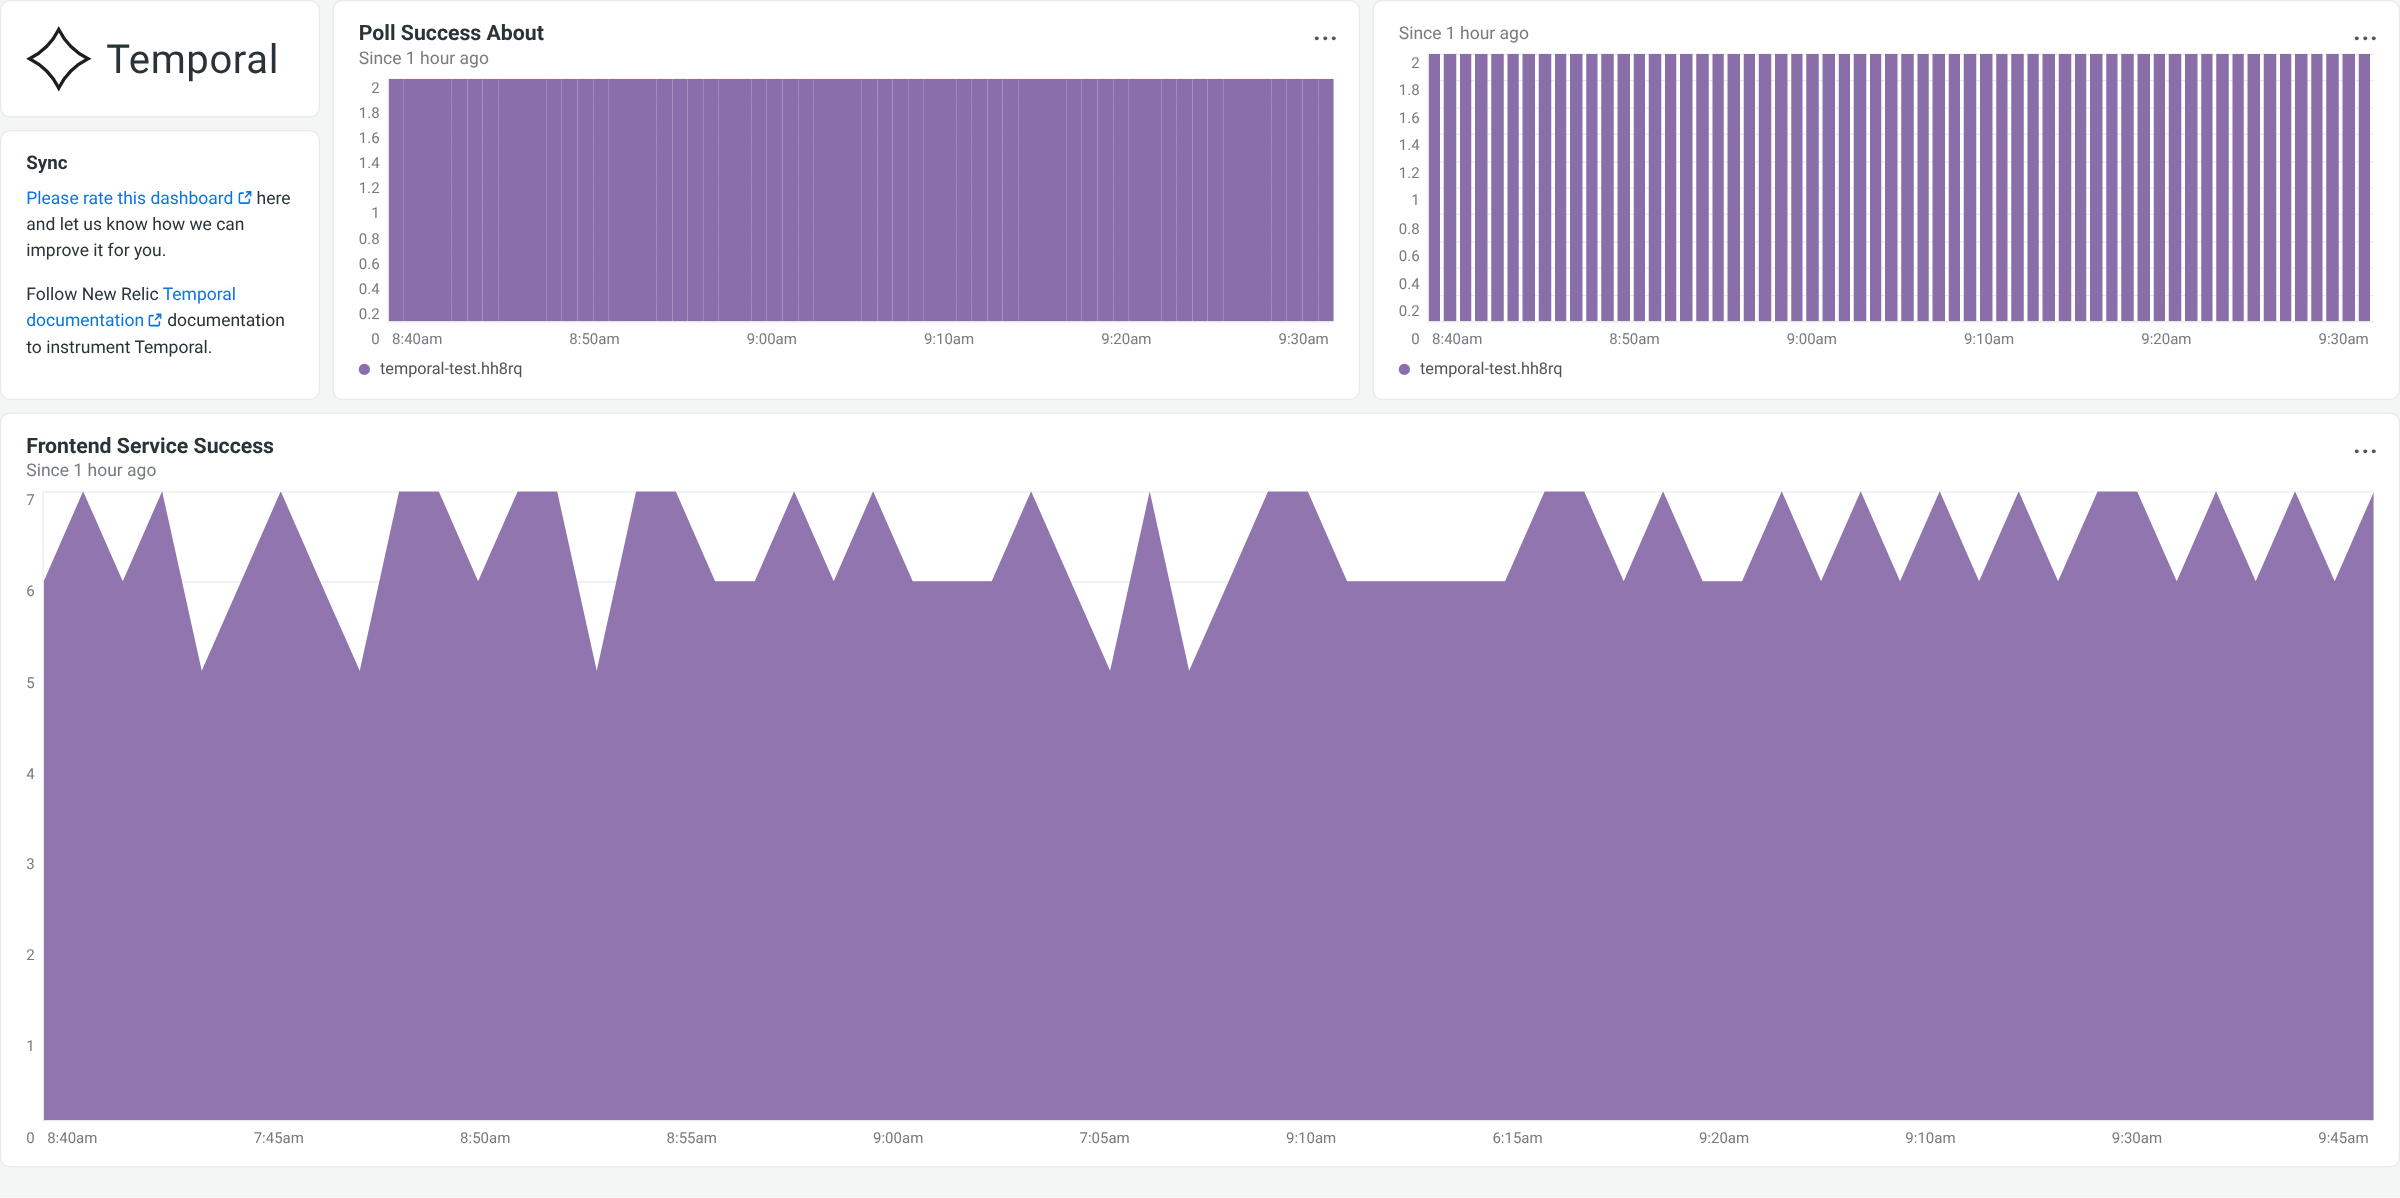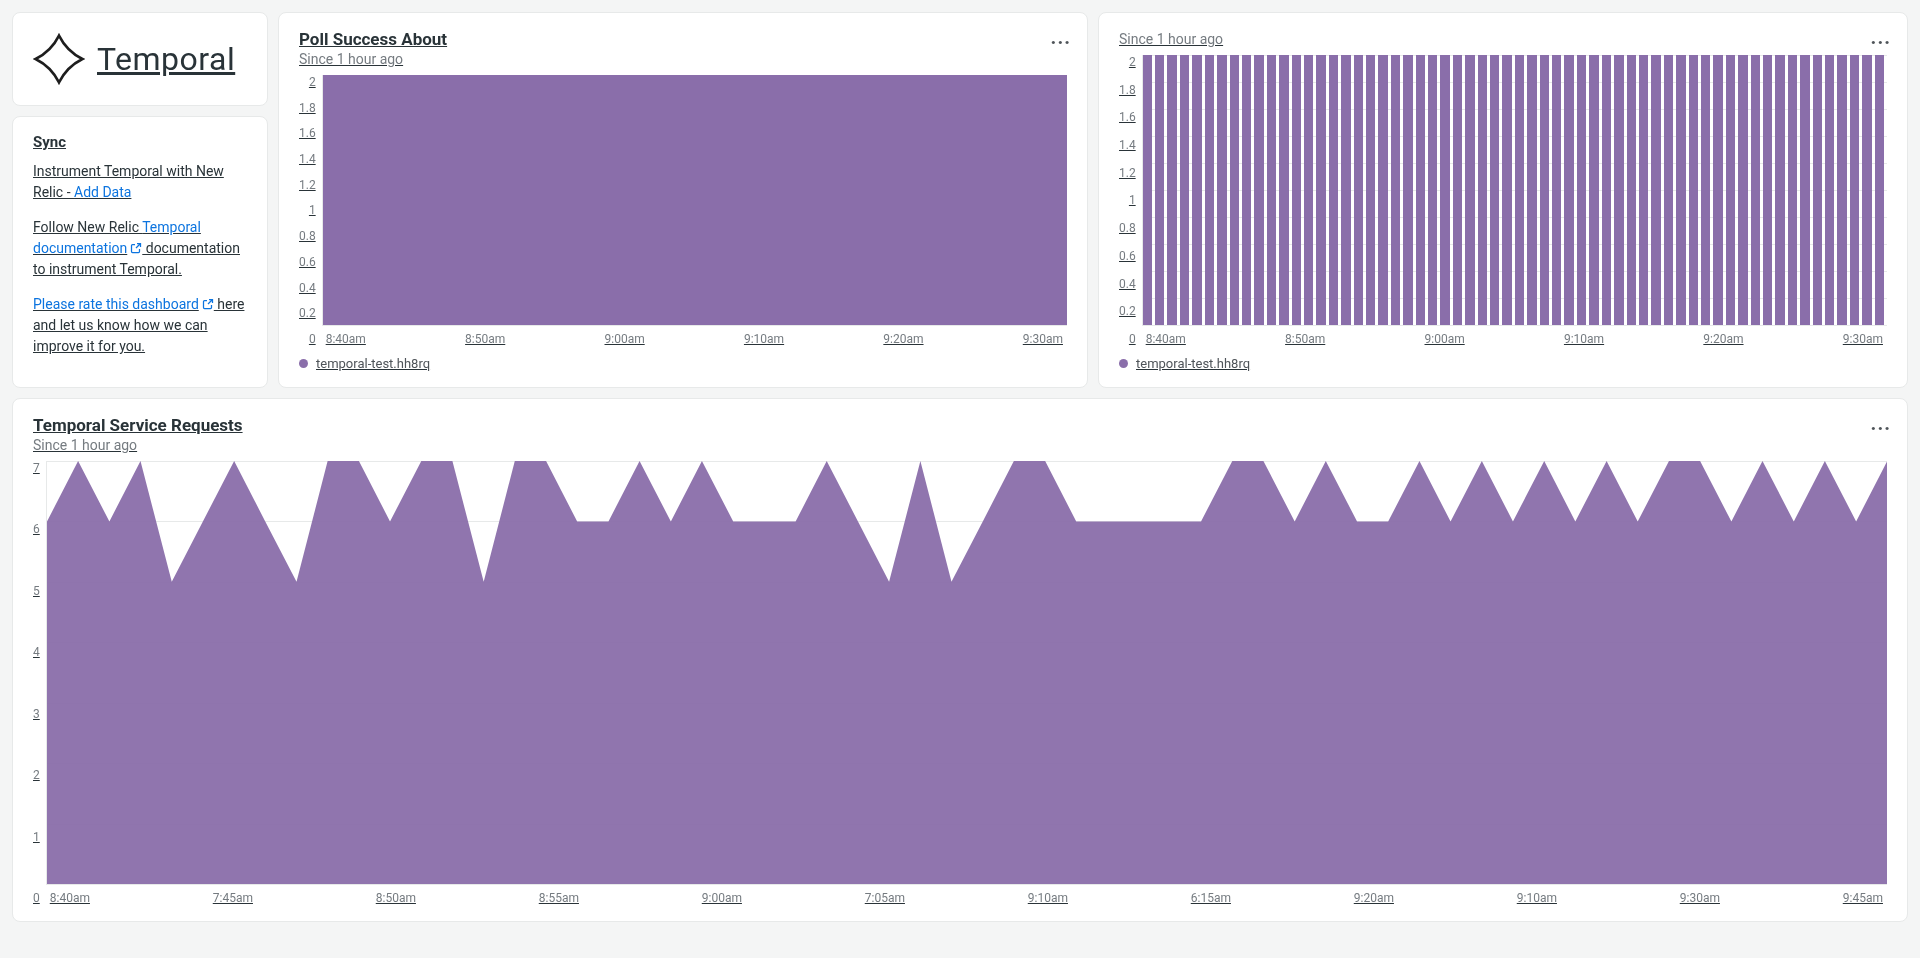--- a/index.html
+++ b/index.html
@@ -13,28 +13,27 @@
   }
   * { box-sizing: border-box; }
   body {
     margin: 0;
     font-family: -apple-system, BlinkMacSystemFont, "Segoe UI", Roboto, Helvetica, Arial, sans-serif;
     background: var(--bg-outer);
     color: var(--text-dark);
     font-size: 14px;
   }
   .page {
-    padding: 12px;
+    padding: 0;
     display: grid;
     grid-template-columns: 256px 1fr 1fr;
     grid-template-rows: auto 1fr;
     gap: 10px;
     width: 1920px;
     height: 934px;
-    text-decoration: underline;
   }
   .card {
     background: var(--bg-card);
     border-radius: 8px;
     border: 1px solid var(--border-gray);
     padding: 16px 20px;
     position: relative;
   }
   .side-col {
     display: flex;
@@ -122,31 +121,28 @@
     <div class="card logo-card">
       <svg class="logo-glyph" viewBox="0 0 100 100" fill="none" stroke="#1e1e1e" stroke-width="5">
         <path d="M50 5 C40 25 25 40 5 50 C25 60 40 75 50 95 C60 75 75 60 95 50 C75 40 60 25 50 5 Z"></path>
       </svg>
       <span class="logo-text">Temporal</span>
     </div>
 
     <div class="card about-card">
       <h3>Sync</h3>
       <p>
-        <span>Instrument Temporal with New Relic - </span><a class="lnk" href="#">Add Data</a>
+        <a class="lnk" href="#"><span>Please rate this dashboard</span><svg class="external-icon" viewBox="0 0 24 24" fill="none" stroke="#0c74df" stroke-width="2.5">
+              <path d="M14 3h7v7M21 3l-9 9M19 14v5a2 2 0 0 1-2 2H5a2 2 0 0 1-2-2V7a2 2 0 0 1 2-2h5"></path>
+            </svg></a><span>  here and let us know how we can improve it for you.</span>
       </p>
       <p>
         <span>Follow New Relic </span><a class="lnk" href="#"><span>Temporal documentation</span><svg class="external-icon" viewBox="0 0 24 24" fill="none" stroke="#0c74df" stroke-width="2.5">
               <path d="M14 3h7v7M21 3l-9 9M19 14v5a2 2 0 0 1-2 2H5a2 2 0 0 1-2-2V7a2 2 0 0 1 2-2h5"></path>
             </svg></a><span>  documentation to instrument Temporal.</span>
-      </p>
-      <p>
-        <a class="lnk" href="#"><span>Please rate this dashboard</span><svg class="external-icon" viewBox="0 0 24 24" fill="none" stroke="#0c74df" stroke-width="2.5">
-              <path d="M14 3h7v7M21 3l-9 9M19 14v5a2 2 0 0 1-2 2H5a2 2 0 0 1-2-2V7a2 2 0 0 1 2-2h5"></path>
-            </svg></a><span>  here and let us know how we can improve it for you.</span>
       </p>
     </div>
   </div>
 
   <div class="card chart-card">
     <span class="chart-menu">...</span>
     <div class="chart-title">Poll Success About</div>
     <div class="chart-sub">Since 1 hour ago</div>
     <div class="chart-body">
       <div class="y-axis" id="yaxis-0">
@@ -358,21 +354,21 @@
       </div>
     </div>
     <div class="legend">
       <span class="dot"></span>
       <span>temporal-test.hh8rq</span>
     </div>
   </div>
 
   <div class="card chart-card wide">
     <span class="chart-menu">...</span>
-    <div class="chart-title">Temporal Service Requests</div>
+    <div class="chart-title">Frontend Service Success</div>
     <div class="chart-sub">Since 1 hour ago</div>
     <div class="chart-body">
       <div class="y-axis" id="yaxis-2">
           <span>7</span>
           <span>6</span>
           <span>5</span>
           <span>4</span>
           <span>3</span>
           <span>2</span>
           <span>1</span>

